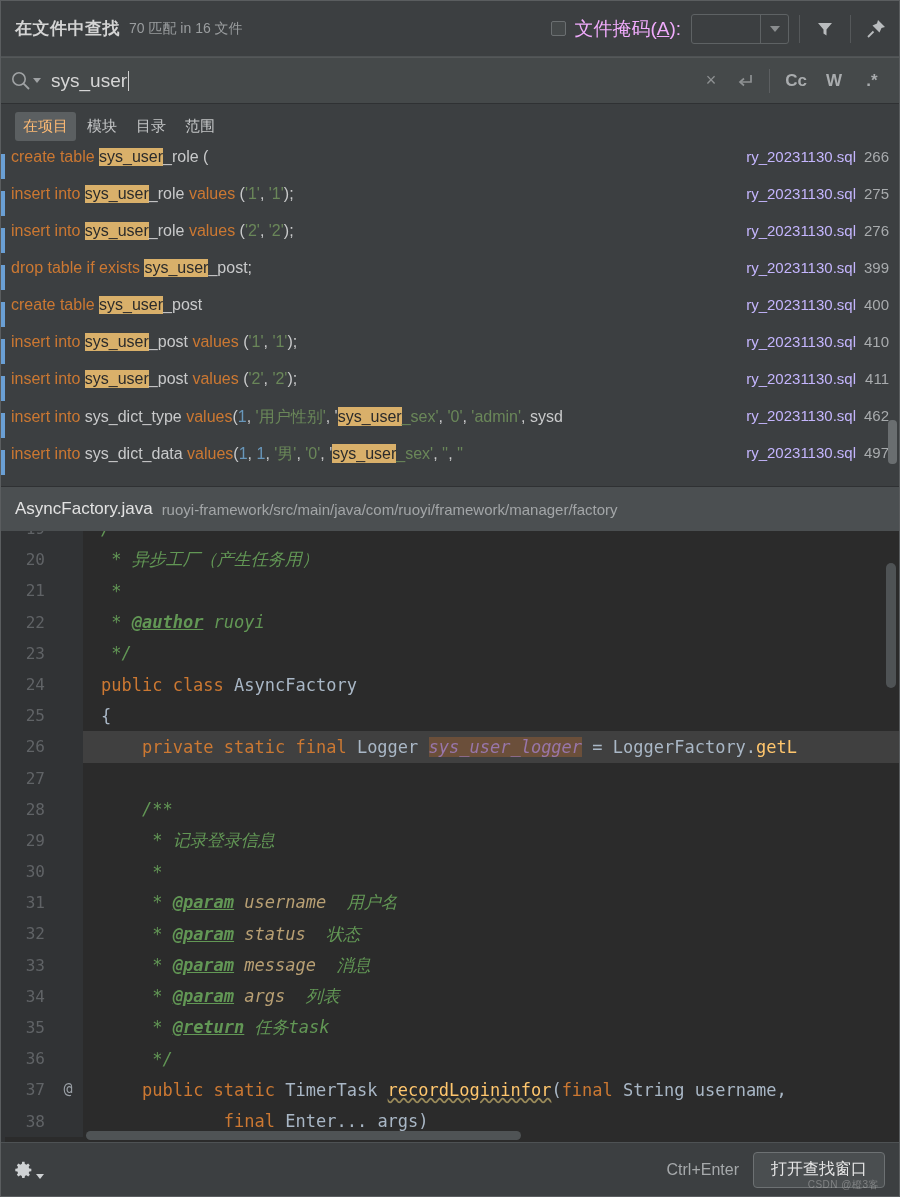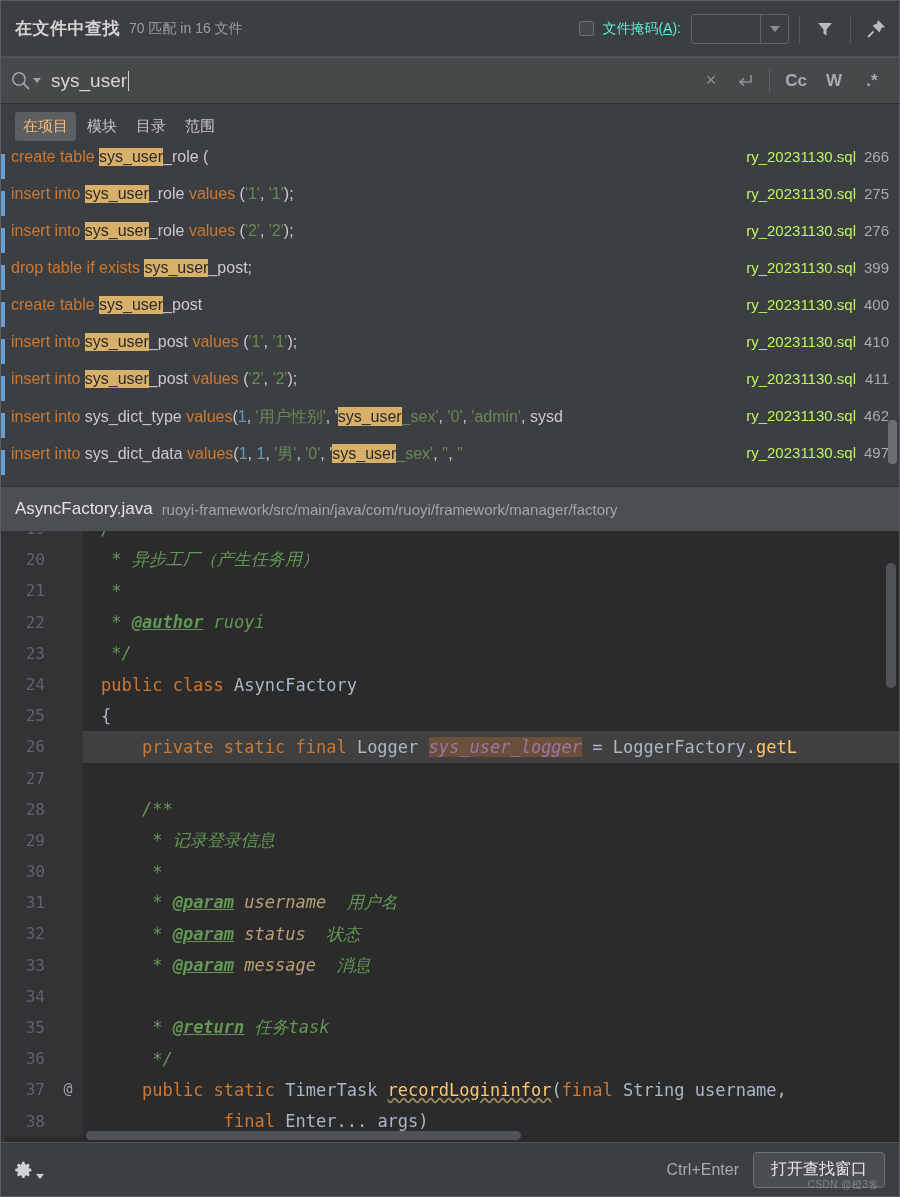--- a/index.html
+++ b/index.html
@@ -53,22 +53,22 @@
   }
   .checkbox {
     width: 15px;
     height: 15px;
     border: 1px solid #6b6f71;
     border-radius: 2px;
     background: #45494a;
     flex: 0 0 15px;
   }
   .filemask-label {
-    font-size: 14px;
-    color: #5eead4;
+    font-size: 19px;
+    color: #f0abfc;
     white-space: nowrap;
   }
   .filemask-label u { text-decoration: underline; }
 
   .combo {
     width: 98px;
     height: 30px;
     display: flex;
     border: 1px solid #5e6264;
     border-radius: 3px;
@@ -185,21 +185,21 @@
     overflow: hidden;
     text-overflow: clip;
     color: #cc7832;
   }
   .res-text .kw   { color: #cc7832; }
   .res-text .pl   { color: #c9cacb; }
   .res-text .str  { color: #6a8759; }
   .res-text .num  { color: #6897bb; }
   .res-text .hl   { background: #d9b06a; color: #2b2b2b; padding: 1px 0; }
   .res-file {
-    color: #bef264;
+    color: #c4b5fd;
     font-size: 15px;
     margin-left: 10px;
     flex: 0 0 auto;
   }
   .res-line {
     color: #a8abad;
     font-size: 15px;
     margin-left: 7px;
     flex: 0 0 auto;
     text-align: right;
@@ -478,21 +478,21 @@
       <div class="code-line"><span class="ln">24</span><span class="ann"></span><span class="code-body"><span class="c-kw">public class </span><span class="c-cls">AsyncFactory</span></span></div>
       <div class="code-line"><span class="ln">25</span><span class="ann"></span><span class="code-body"><span class="c-txt">{</span></span></div>
       <div class="code-line hl-line"><span class="ln">26</span><span class="ann"></span><span class="code-body"><span class="c-txt">    </span><span class="c-kw">private static final </span><span class="c-cls">Logger </span><span class="c-fld-hl">sys_user_logger</span><span class="c-txt"> = </span><span class="c-cls">LoggerFactory.</span><span class="c-mth">getL</span></span></div>
       <div class="code-line"><span class="ln">27</span><span class="ann"></span><span class="code-body"><span class="c-txt"></span></span></div>
       <div class="code-line"><span class="ln">28</span><span class="ann"></span><span class="code-body"><span class="c-cmt">    /**</span></span></div>
       <div class="code-line"><span class="ln">29</span><span class="ann"></span><span class="code-body"><span class="c-cmt">     * 记录登录信息</span></span></div>
       <div class="code-line"><span class="ln">30</span><span class="ann"></span><span class="code-body"><span class="c-cmt">     *</span></span></div>
       <div class="code-line"><span class="ln">31</span><span class="ann"></span><span class="code-body"><span class="c-cmt">     * </span><span class="c-tag">@param</span><span class="c-cmt"> </span><span class="c-param">username</span><span class="c-cmt">  用户名</span></span></div>
       <div class="code-line"><span class="ln">32</span><span class="ann"></span><span class="code-body"><span class="c-cmt">     * </span><span class="c-tag">@param</span><span class="c-cmt"> </span><span class="c-param">status</span><span class="c-cmt">  状态</span></span></div>
       <div class="code-line"><span class="ln">33</span><span class="ann"></span><span class="code-body"><span class="c-cmt">     * </span><span class="c-tag">@param</span><span class="c-cmt"> </span><span class="c-param">message</span><span class="c-cmt">  消息</span></span></div>
-      <div class="code-line"><span class="ln">34</span><span class="ann"></span></div>
+      <div class="code-line"><span class="ln">34</span><span class="ann"></span><span class="code-body"><span class="c-cmt">     * </span><span class="c-tag">@param</span><span class="c-cmt"> </span><span class="c-param">args</span><span class="c-cmt">  列表</span></span></div>
       <div class="code-line"><span class="ln">35</span><span class="ann"></span><span class="code-body"><span class="c-cmt">     * </span><span class="c-tag">@return</span><span class="c-cmt"> 任务task</span></span></div>
       <div class="code-line"><span class="ln">36</span><span class="ann"></span><span class="code-body"><span class="c-cmt">     */</span></span></div>
       <div class="code-line"><span class="ln">37</span><span class="ann">@</span><span class="code-body"><span class="c-txt">    </span><span class="c-kw">public static </span><span class="c-cls">TimerTask </span><span class="c-mth c-wavy">recordLogininfor</span><span class="c-txt">(</span><span class="c-kw">final </span><span class="c-cls">String </span><span class="c-txt">username,</span></span></div>
       <div class="code-line"><span class="ln">38</span><span class="ann"></span><span class="code-body"><span class="c-txt">            </span><span class="c-kw">final </span><span class="c-cls">Enter... </span><span class="c-txt">args)</span></span></div>
       <div class="editor-scrollbar" style="top:32px;height:125px;"></div>
     <div class="editor-hscroll" style="left:85px;width:435px;"></div>
   </div>
 
   <div class="footer">
     <div class="gear-wrap">

